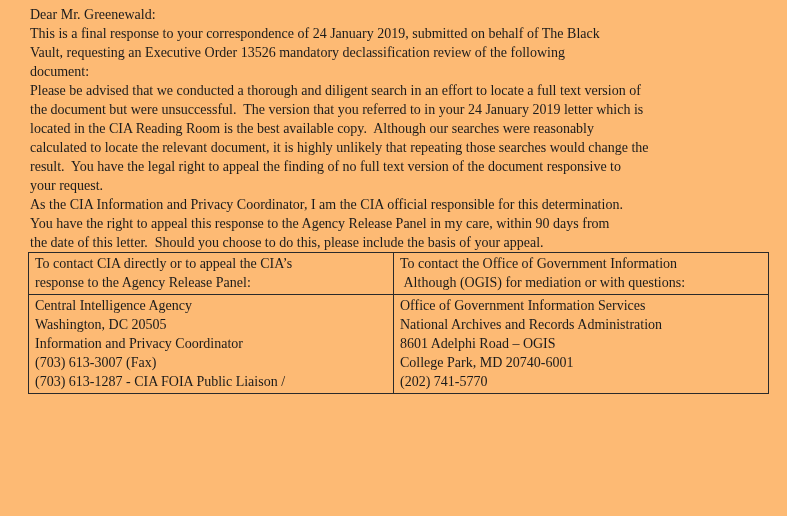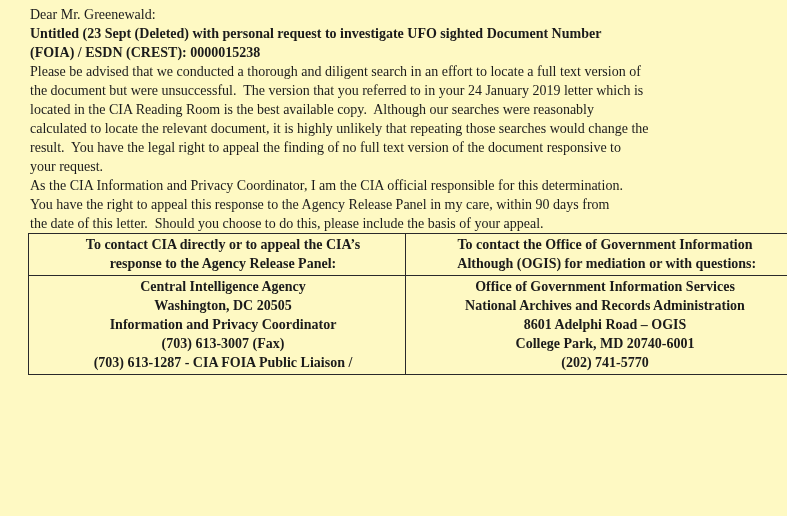--- a/index.html
+++ b/index.html
@@ -5,21 +5,21 @@
   html, body {
     margin: 0;
     padding: 0;
     background: #ffffff;
   }
   .page {
     position: relative;
     width: 787px;
     height: 516px;
     box-sizing: border-box;
-    background: #fef9c3;
+    background: #fdba74;
     overflow: hidden;
     padding: 5px 25px 0 30px;
     font-family: "Liberation Serif", "DejaVu Serif", serif;
     font-size: 14px;
     line-height: 19px;
     color: #1b1b1b;
   }
   .page p {
     margin: 0;
     white-space: pre-wrap;
@@ -33,41 +33,42 @@
   table.contact {
     border-collapse: collapse;
     table-layout: fixed;
     width: 714px;
     margin-left: -2px;
   }
   table.contact th,
   table.contact td {
     border: 1.5px solid #2a2a2a;
     vertical-align: top;
-    text-align: center;
-    font-weight: bold;
+    text-align: left;
+    font-weight: normal;
     font-size: 14px;
     line-height: 19px;
-    padding: 1px 6px 2px 18px;
+    padding: 1px 6px 2px 6px;
     white-space: pre-wrap;
     overflow: hidden;
   }
   .col-cia  { width: 352px; }
   .col-ogis { width: 362px; }
 </style>
 </head>
 <body>
 
 <div class="page">
 
   <p class="salutation">Dear Mr. Greenewald:</p>
 
+  <p class="intro">This is a final response to your correspondence of 24 January 2019, submitted on behalf of The Black
+Vault, requesting an Executive Order 13526 mandatory declassification review of the following
+document:</p>
 
-  <p class="subject">Untitled (23 Sept (Deleted) with personal request to investigate UFO sighted Document Number
-(FOIA) / ESDN (CREST): 0000015238</p>
 
   <p class="search-result">Please be advised that we conducted a thorough and diligent search in an effort to locate a full text version of
 the document but were unsuccessful.  The version that you referred to in your 24 January 2019 letter which is
 located in the CIA Reading Room is the best available copy.  Although our searches were reasonably
 calculated to locate the relevant document, it is highly unlikely that repeating those searches would change the
 result.  You have the legal right to appeal the finding of no full text version of the document responsive to
 your request.</p>
 
   <p class="appeal-rights">As the CIA Information and Privacy Coordinator, I am the CIA official responsible for this determination.
 You have the right to appeal this response to the Agency Release Panel in my care, within 90 days from

